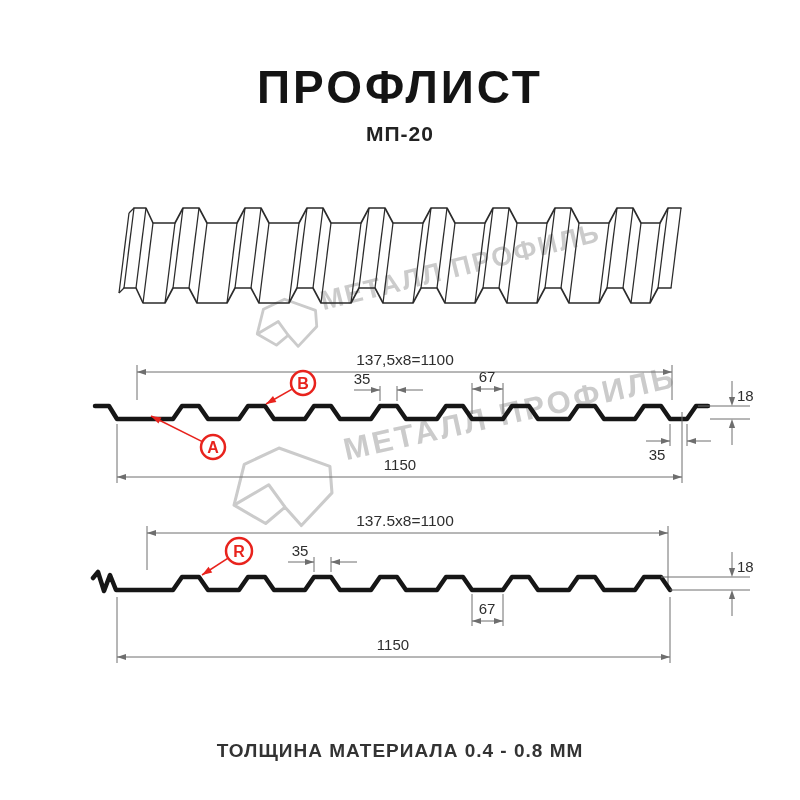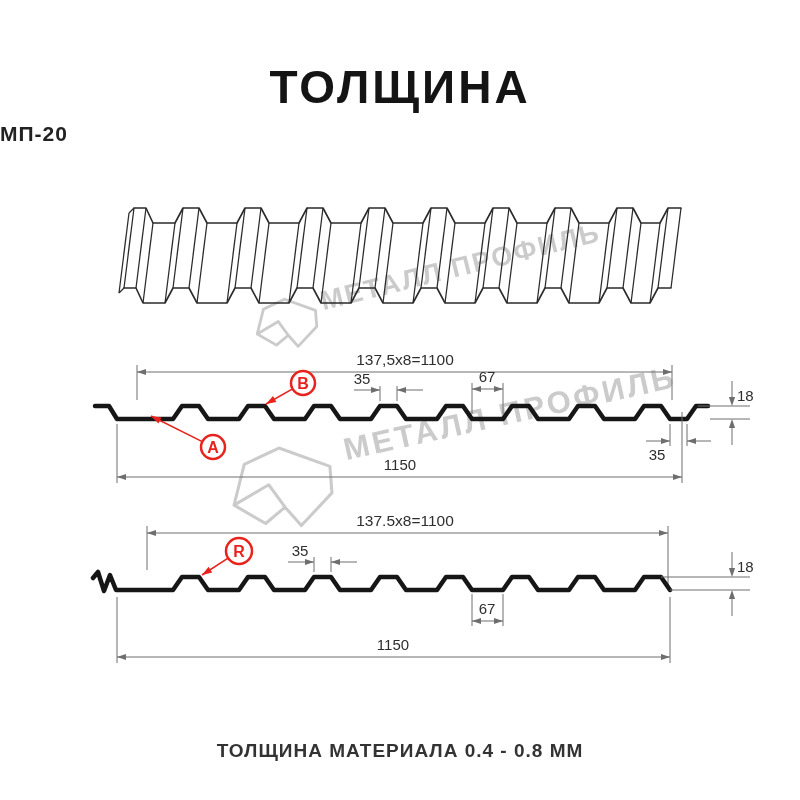--- a/index.html
+++ b/index.html
@@ -1,35 +1,35 @@
 <!DOCTYPE html>
 <html><head>
 <meta charset="utf-8">
 <style>
   html,body{margin:0;padding:0;background:#fff;}
   .canvas{position:relative;width:800px;height:800px;background:#ffffff;overflow:hidden;
           font-family:"Liberation Sans",sans-serif;}
   .title{position:absolute;left:0;top:60px;width:800px;text-align:center;
          font-size:46px;font-weight:bold;letter-spacing:3px;color:#141414;}
-  .subtitle{position:absolute;left:0;top:122px;width:800px;
+  .subtitle{position:absolute;left:0;top:122px;width:800px;text-align:center;
          font-size:21px;font-weight:600;letter-spacing:1px;color:#222;}
   .footer{position:absolute;left:0;top:700px;width:800px;text-align:center;
          font-size:19px;font-weight:600;letter-spacing:1px;color:#333;margin-top:40px;}
   .wm{position:absolute;font-weight:bold;color:#cbcbcb;white-space:nowrap;
       transform-origin:0 100%;letter-spacing:2px;}
   .wm1{left:325px;top:286px;font-size:27px;transform:rotate(-14deg);}
   .wm2{left:348px;top:432px;font-size:31px;transform:rotate(-12.5deg);letter-spacing:3px;}
   svg.layer{position:absolute;left:0;top:0;}
 </style>
 </head>
 <body>
 
 <div class="canvas">
 
-  <div class="title">ТОЛЩИНА</div>
+  <div class="title">ПРОФЛИСТ</div>
   <div class="subtitle">МП-20</div>
 
   <div class="wm wm1">МЕТАЛЛ ПРОФИЛЬ</div>
   <div class="wm wm2">МЕТАЛЛ ПРОФИЛЬ</div>
   <svg class="layer" id="wm-logos" width="800" height="800">
       <g transform="translate(256,298) scale(0.62)">
         <polygon points="2,58 12,18 46,2 96,20 98,46 68,78 52,60 33,76" fill="none" stroke="#cbcbcb" stroke-width="4.5" stroke-linejoin="round"></polygon>
         <polyline points="2,58 36,38 52,60" fill="none" stroke="#cbcbcb" stroke-width="4.5" stroke-linejoin="round"></polyline>
       </g>
       <g transform="translate(232,446) scale(1.02)">

